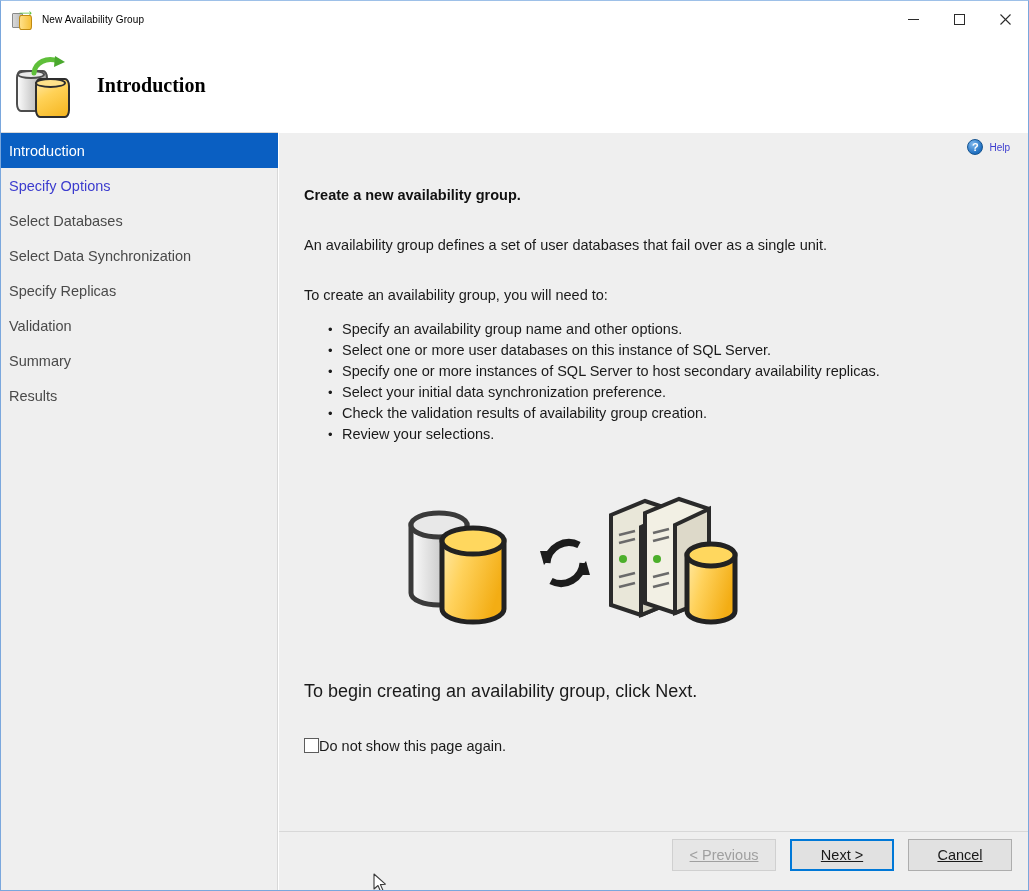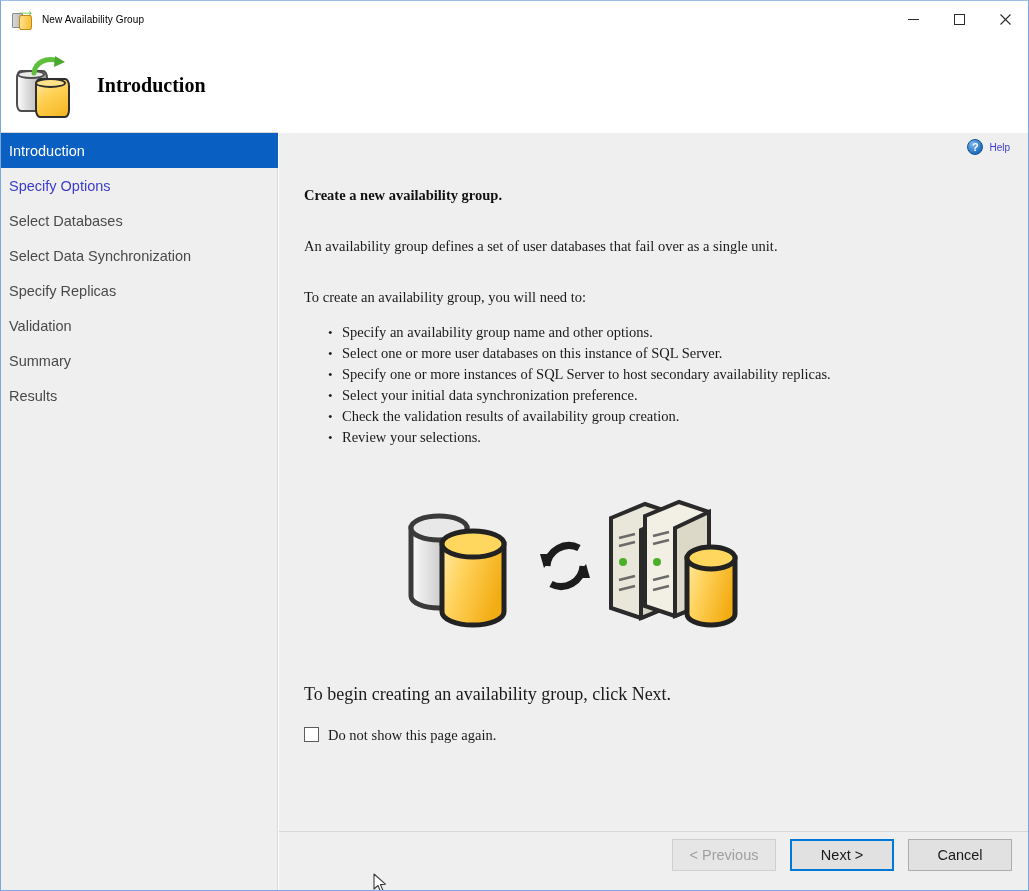--- a/index.html
+++ b/index.html
@@ -216,21 +216,20 @@
     font-size: 10px;
     color: #3b3bce;
   }
 
   .body-area {
     position: absolute;
     top: 0; left: 0; right: 0;
     bottom: 58px;
     padding: 54px 24px 0 25px;
     box-sizing: border-box;
-    font-family: Liberation Serif, serif;
   }
   .lead-bold {
     font-size: 14.5px;
     font-weight: bold;
     color: #111111;
     margin: 0 0 34px 0;
   }
   .para {
     font-size: 14.5px;
     color: #1a1a1a;
@@ -267,22 +266,22 @@
     margin-top: 40px;
   }
   .begin-text {
     font-size: 18px;
     color: #1a1a1a;
     margin: 24px 0 0 0;
   }
   .cb-row {
     display: flex;
     align-items: flex-start;
-    margin-top: 22px;
-    gap: 9px;
+    margin-top: 36px;
+    gap: 0;
   }
   .cb-box {
     width: 15px; height: 15px;
     border: 1px solid #5c5c5c;
     background: #ffffff;
     box-sizing: border-box;
     cursor: default;
   }
   .cb-label {
     font-size: 14.5px;
@@ -316,20 +315,21 @@
     background: #e1e1e1;
     border: 1px solid #adadad;
     font-size: 14.5px;
     color: #1a1a1a;
     font-family: "Liberation Sans", sans-serif;
     display: flex;
     align-items: center;
     justify-content: center;
     box-sizing: border-box;
     cursor: default;
+    text-decoration: underline;
   }
   .btn.disabled {
     color: #a0a0a0;
     border-color: #d0d0d0;
     background: #e6e6e6;
   }
   .btn.default {
     border: 2px solid #0078d7;
   }
 

